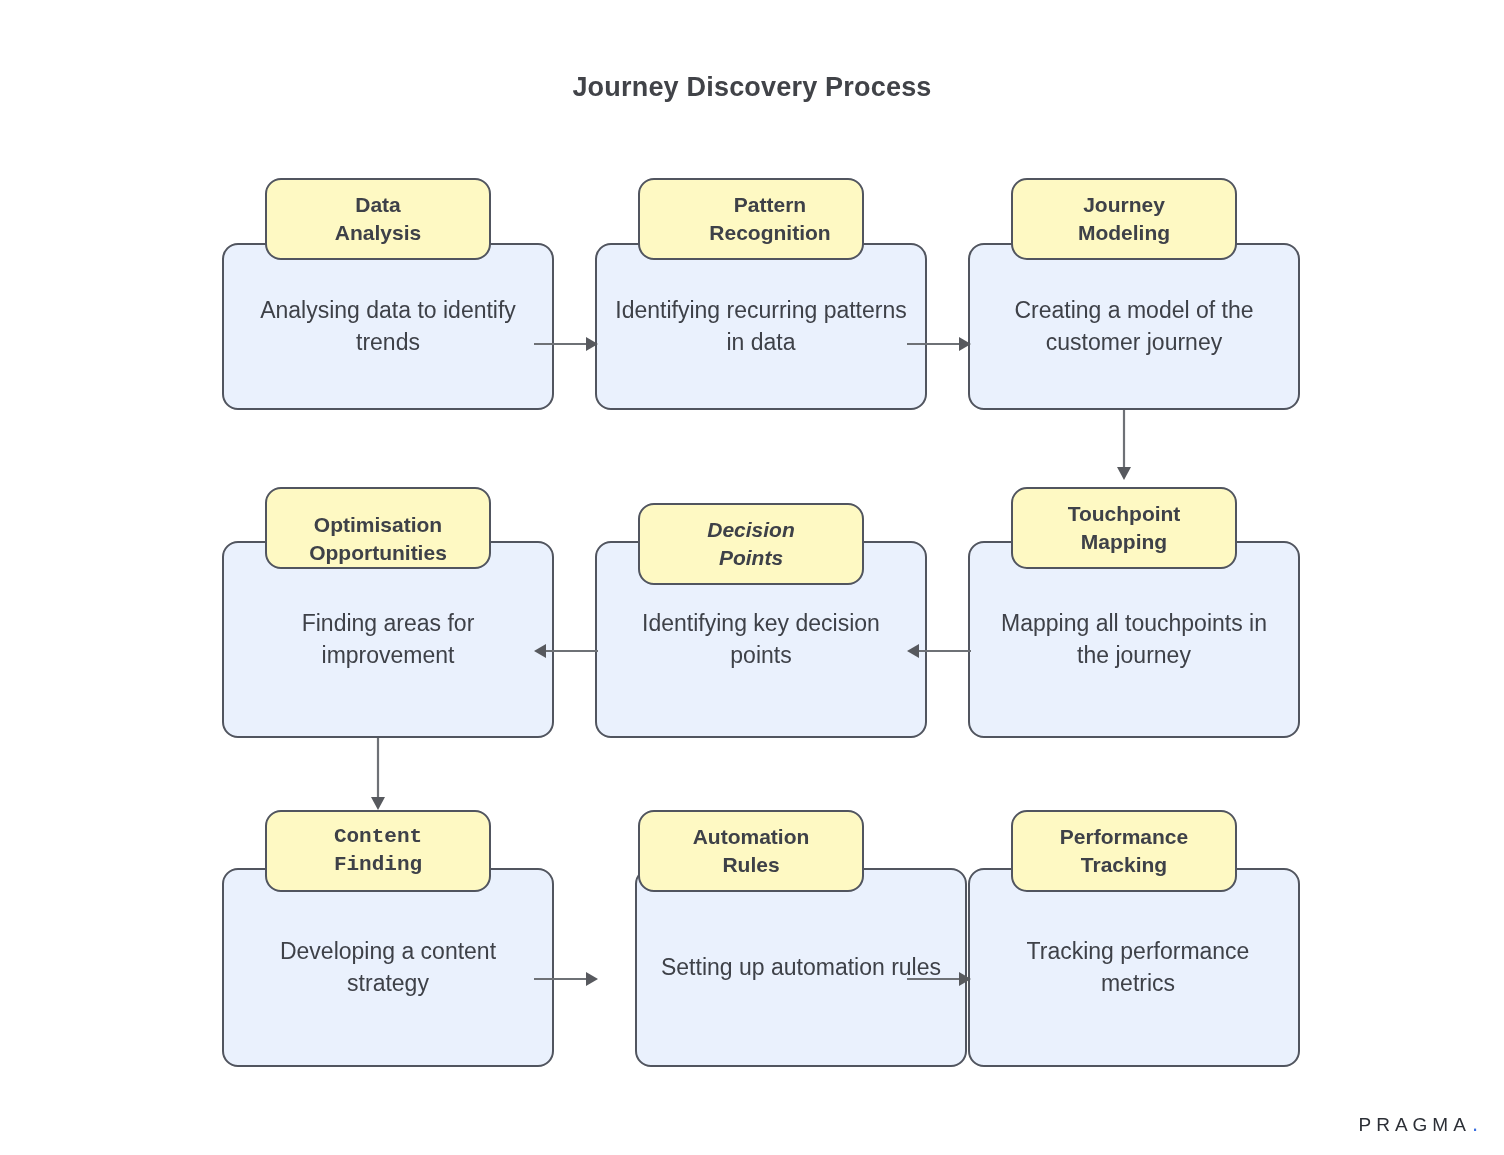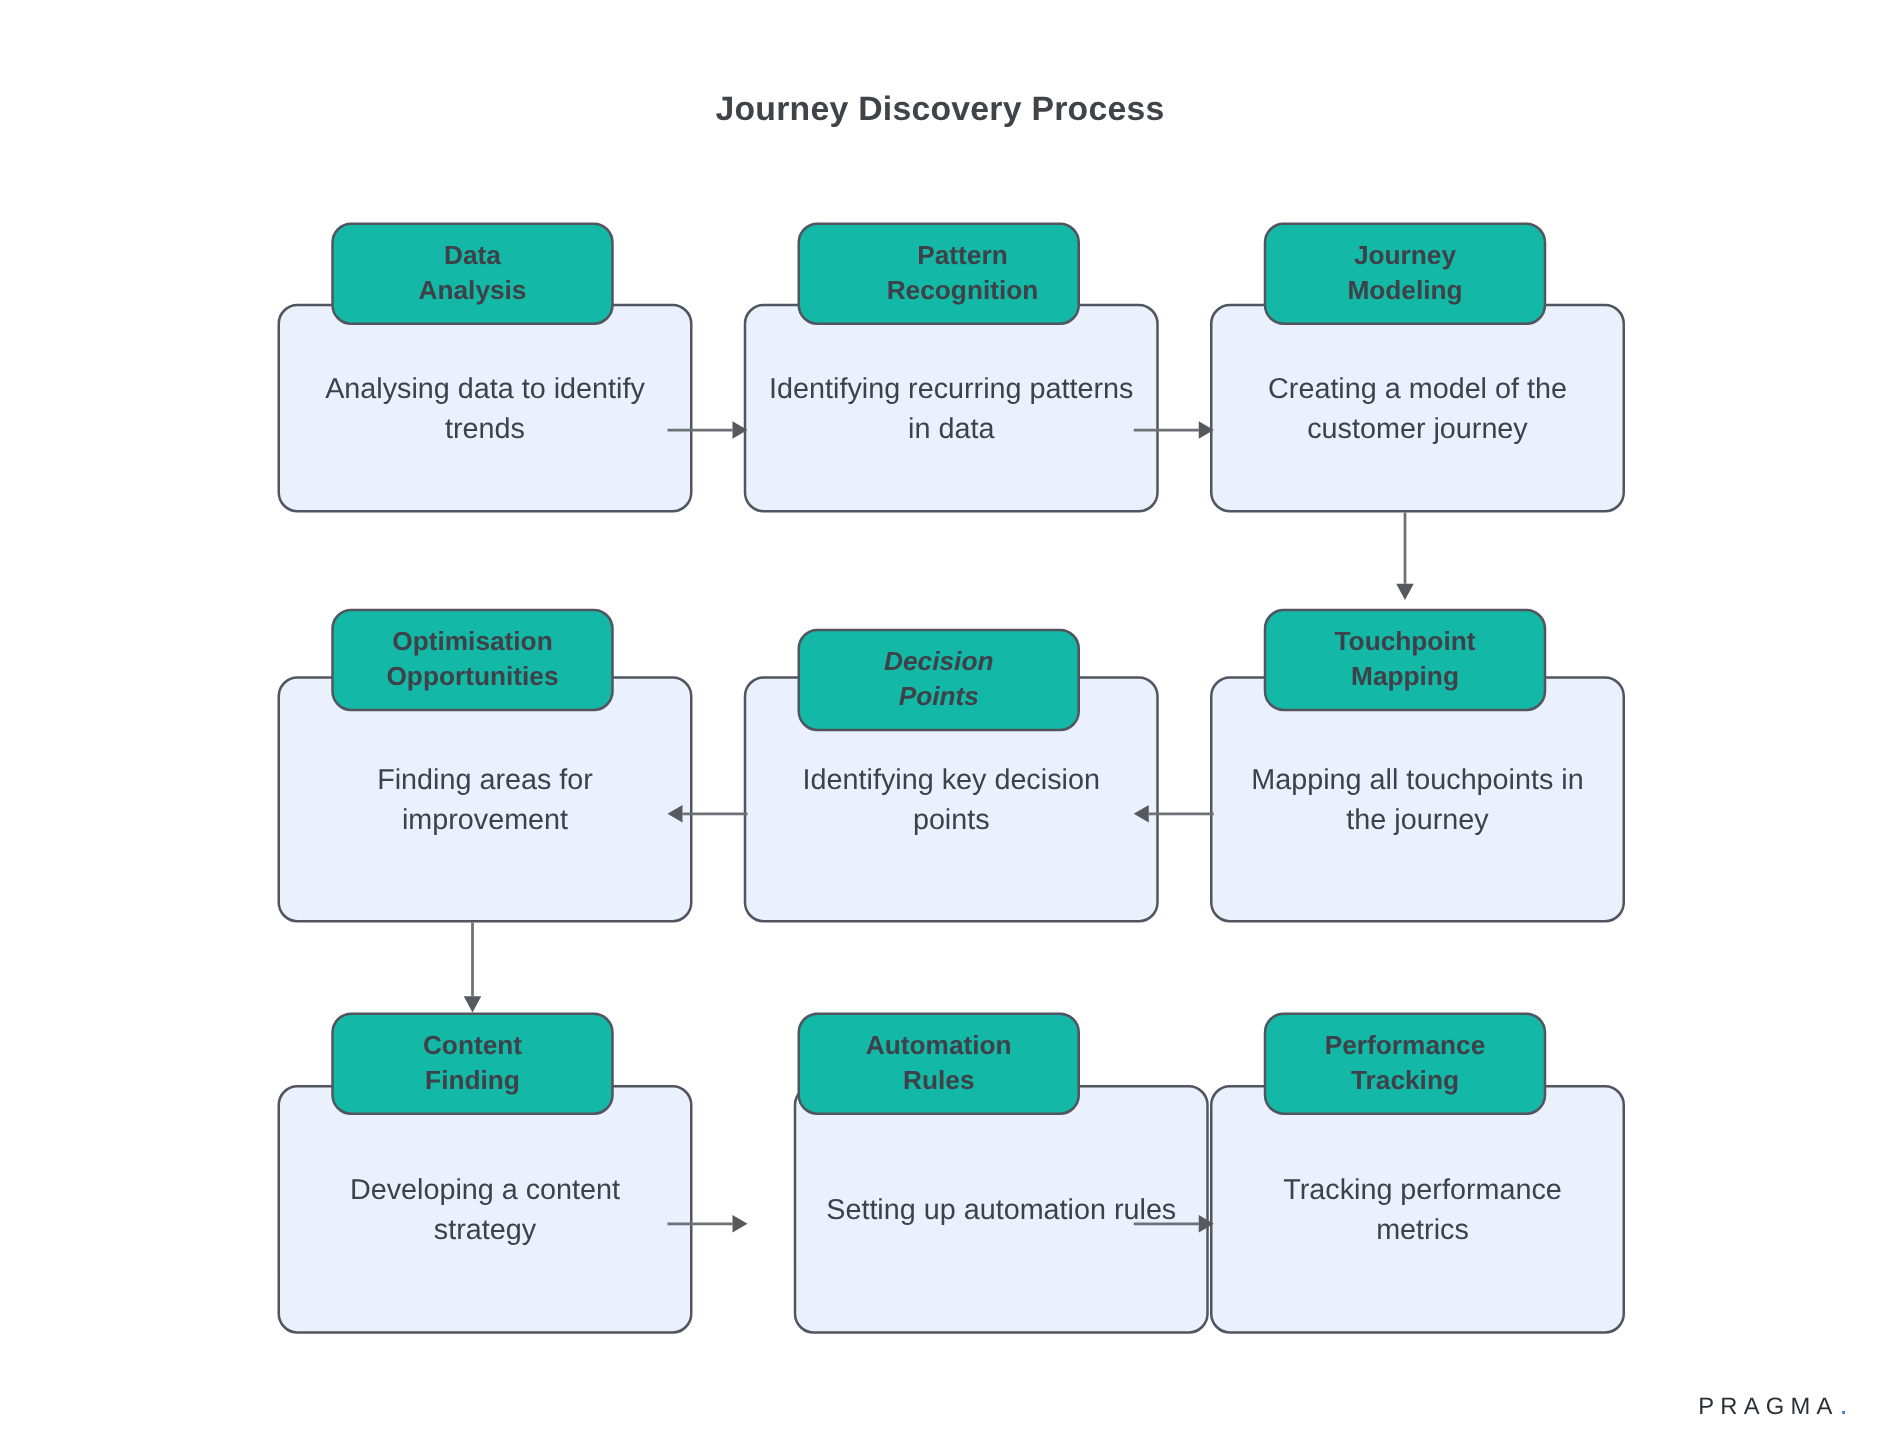--- a/index.html
+++ b/index.html
@@ -68,21 +68,21 @@
     display: block;
     width: 100%;
   }
 
   
   .card-header {
     position: absolute;
     left: 43px;
     width: 226px;
     height: 82px;
-    background: #14b8a6;
+    background: #fef9c3;
     border: 2px solid #51555f;
     border-radius: 16px;
     box-sizing: border-box;
     display: flex;
     align-items: center;
     justify-content: center;
     text-align: center;
     color: #3e4148;
     font-size: 21px;
     font-weight: bold;
@@ -199,21 +199,21 @@
       </div>
       <div class="card-header" style="top:0px;">
         <span><span>Journey</span><br><span>Modeling</span></span>
       </div>
     </div>
 
     <div class="card" style="left:222px; top:487px; width:310px;">
       <div class="card-body" style="top:54px; height:197px;">
         <span class="body-text">Finding areas for improvement</span>
       </div>
-      <div class="card-header" style="top:0px;">
+      <div class="card-header" style="top:0px;align-items:flex-end;">
         <span><span>Optimisation</span><br><span>Opportunities</span></span>
       </div>
     </div>
 
     <div class="card" style="left:595px; top:487px; width:310px;">
       <div class="card-body" style="top:54px; height:197px;">
         <span class="body-text">Identifying key decision points</span>
       </div>
       <div class="card-header" style="top:16px;font-style:italic;">
         <span><span>Decision</span><br><span>Points</span></span>
@@ -226,21 +226,21 @@
       </div>
       <div class="card-header" style="top:0px;">
         <span><span>Touchpoint</span><br><span>Mapping</span></span>
       </div>
     </div>
 
     <div class="card" style="left:222px; top:810px; width:310px;">
       <div class="card-body" style="top:58px; height:199px;">
         <span class="body-text">Developing a content strategy</span>
       </div>
-      <div class="card-header" style="top:0px;">
+      <div class="card-header" style="top:0px;font-family:Liberation Mono, monospace;">
         <span><span>Content</span><br><span>Finding</span></span>
       </div>
     </div>
 
     <div class="card" style="left:595px; top:810px; width:310px;">
       <div class="card-body" style="top:58px; height:199px;margin-left:40px;">
         <span class="body-text">Setting up automation rules</span>
       </div>
       <div class="card-header" style="top:0px;">
         <span><span>Automation</span><br><span>Rules</span></span>

